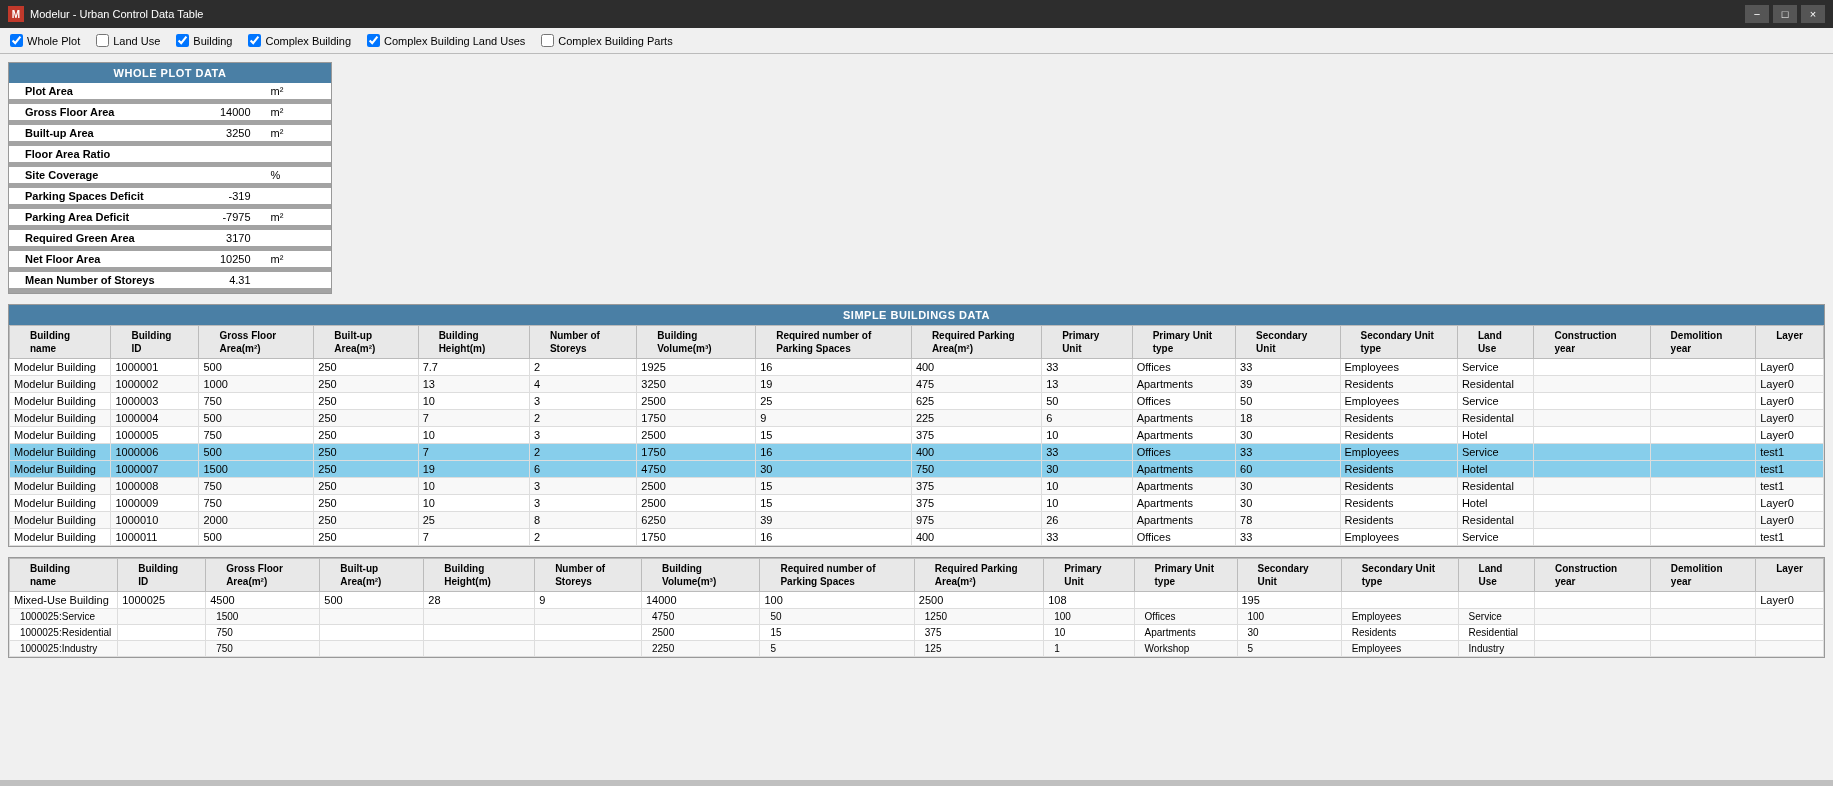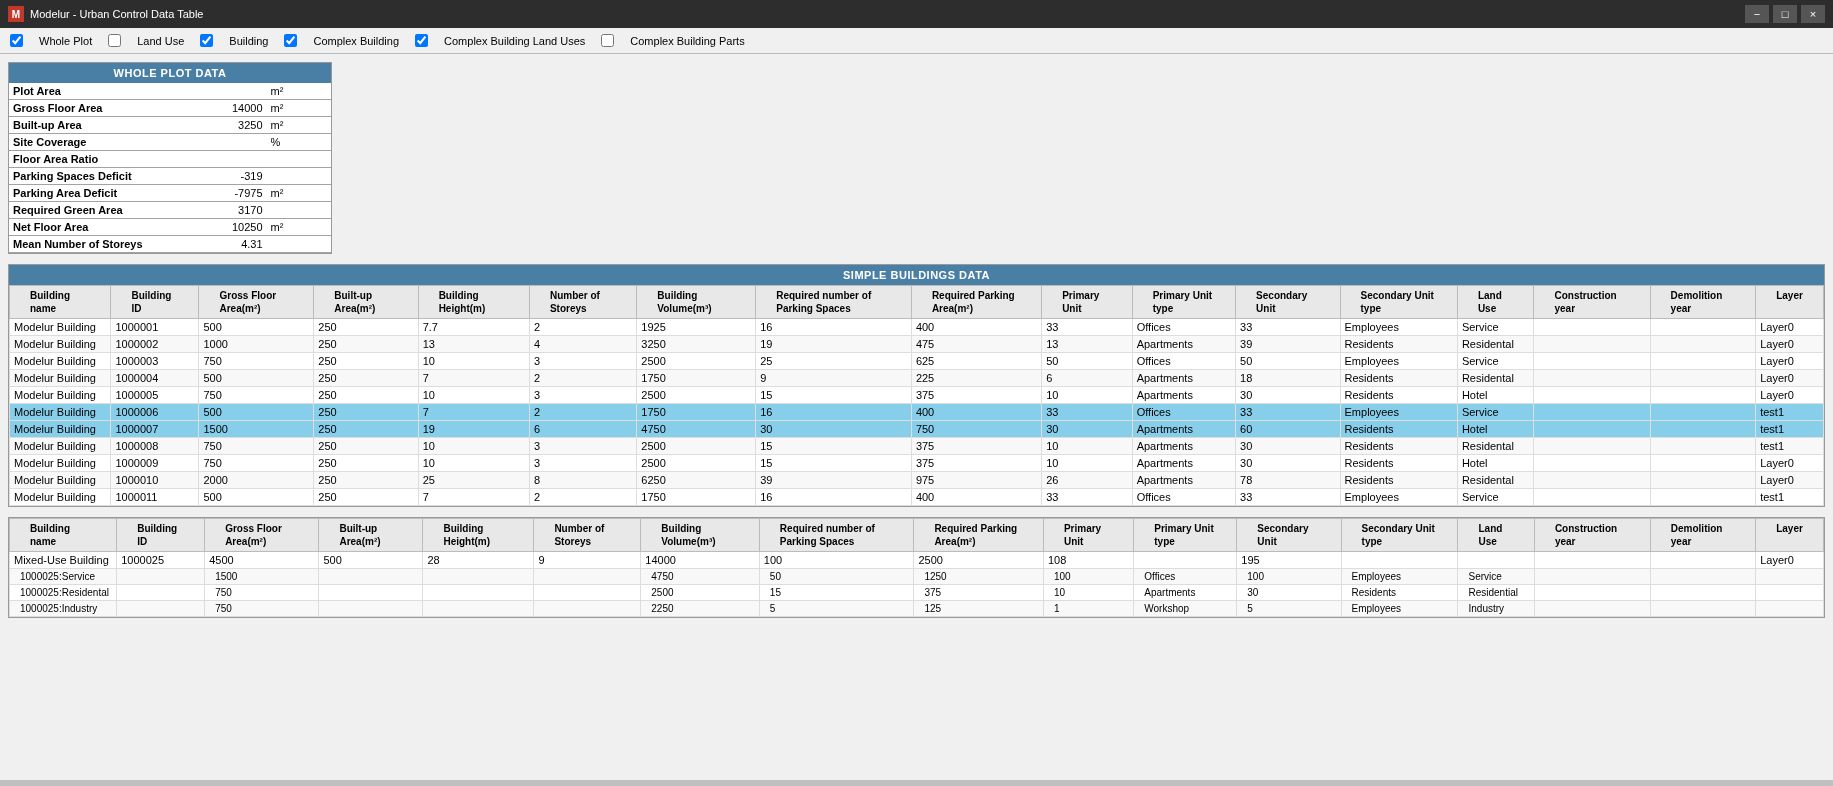--- a/index.html
+++ b/index.html
@@ -58,21 +58,21 @@
       background: #f0f0f0;
       padding: 6px 10px;
       display: flex;
       align-items: center;
       gap: 16px;
       border-bottom: 1px solid #bbb;
     }
     .toolbar label {
       display: flex;
       align-items: center;
-      gap: 16px;
+      gap: 4px;
       font-size: 11px;
       cursor: pointer;
     }
     .toolbar input[type="checkbox"] {
       width: 13px;
       height: 13px;
       cursor: pointer;
     }
 
     .main-content {
@@ -96,22 +96,22 @@
       font-size: 11px;
       padding: 4px;
       letter-spacing: 0.5px;
     }
     .plot-table {
       width: 100%;
       border-collapse: collapse;
       background: white;
     }
     .plot-table tr td {
-      padding: 2px 4px;
-      border-bottom: 1px solid #a3a3a3;
+      padding: 2px 16px;
+      border-bottom: 5px solid #a3a3a3;
       font-size: 11px;
     }
     .plot-table tr td:first-child {
       font-weight: bold;
       width: 55%;
     }
     .plot-table tr td:nth-child(2) {
       text-align: right;
       width: 25%;
     }
@@ -220,28 +220,28 @@
           <td>Gross Floor Area</td>
           <td>14000</td>
           <td>m²</td>
         </tr>
         <tr>
           <td>Built-up Area</td>
           <td>3250</td>
           <td>m²</td>
         </tr>
         <tr>
+          <td>Floor Area Ratio</td>
+          <td></td>
+          <td></td>
+        </tr>
+        <tr>
           <td>Site Coverage</td>
           <td></td>
           <td>%</td>
-        </tr>
-        <tr>
-          <td>Floor Area Ratio</td>
-          <td></td>
-          <td></td>
         </tr>
         <tr>
           <td>Parking Spaces Deficit</td>
           <td>-319</td>
           <td></td>
         </tr>
         <tr>
           <td>Parking Area Deficit</td>
           <td>-7975</td>
           <td>m²</td>
@@ -559,21 +559,21 @@
             <td>100</td>
             <td>Offices</td>
             <td>100</td>
             <td>Employees</td>
             <td>Service</td>
             <td></td>
             <td></td>
             <td></td>
           </tr>
           <tr class="subrow">
-            <td>1000025:Residental</td>
+            <td>1000025:Residential</td>
             <td></td>
             <td>750</td>
             <td></td>
             <td></td>
             <td></td>
             <td>2500</td>
             <td>15</td>
             <td>375</td>
             <td>10</td>
             <td>Apartments</td>

